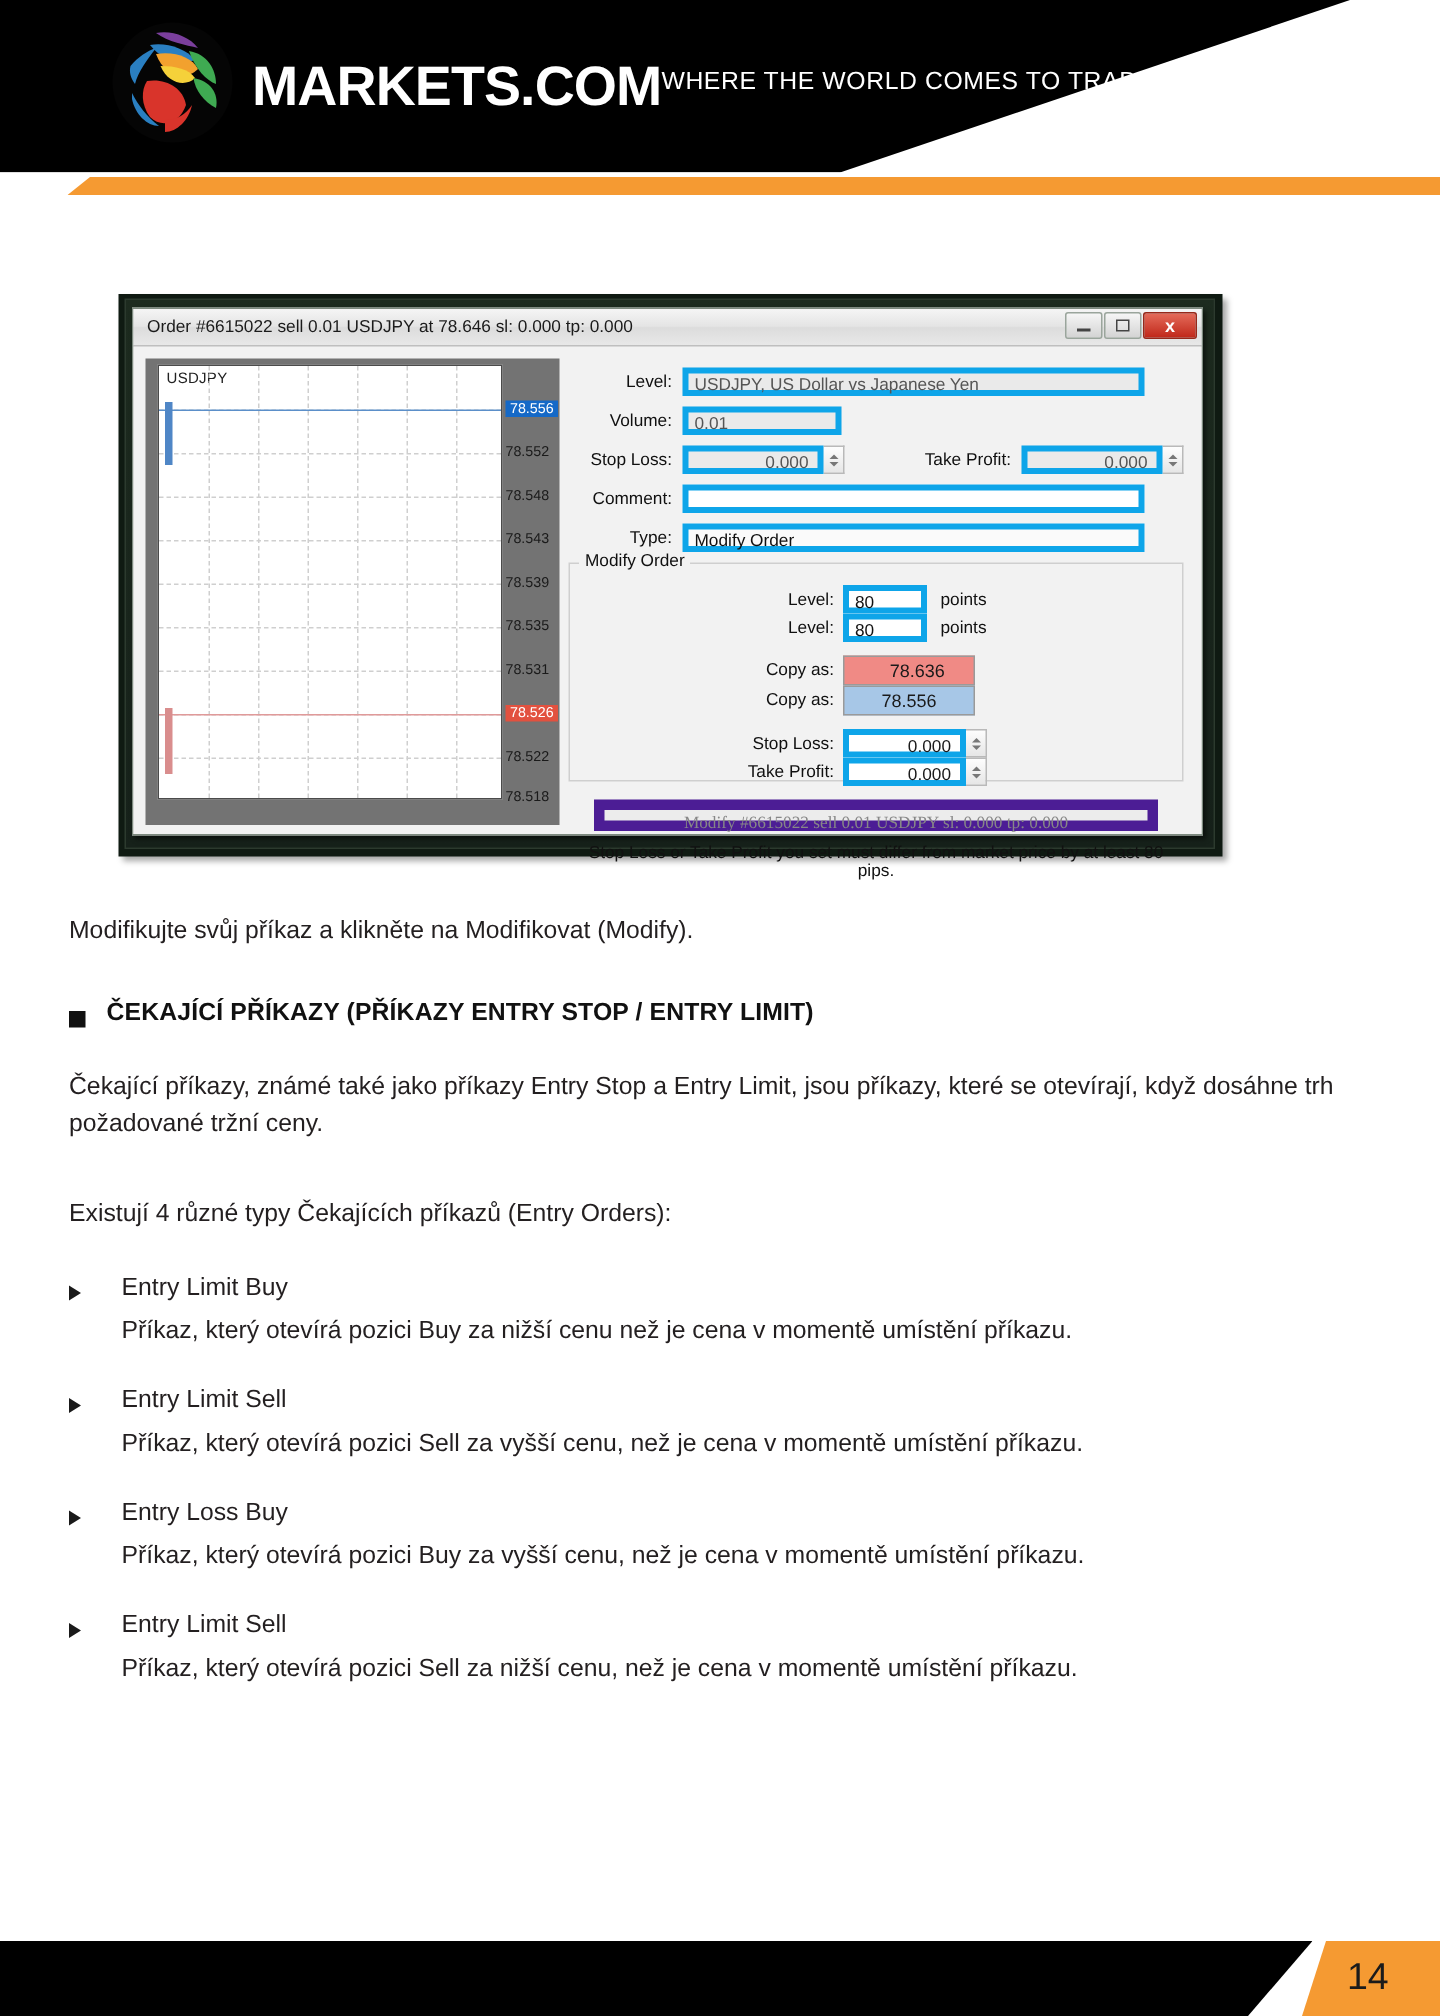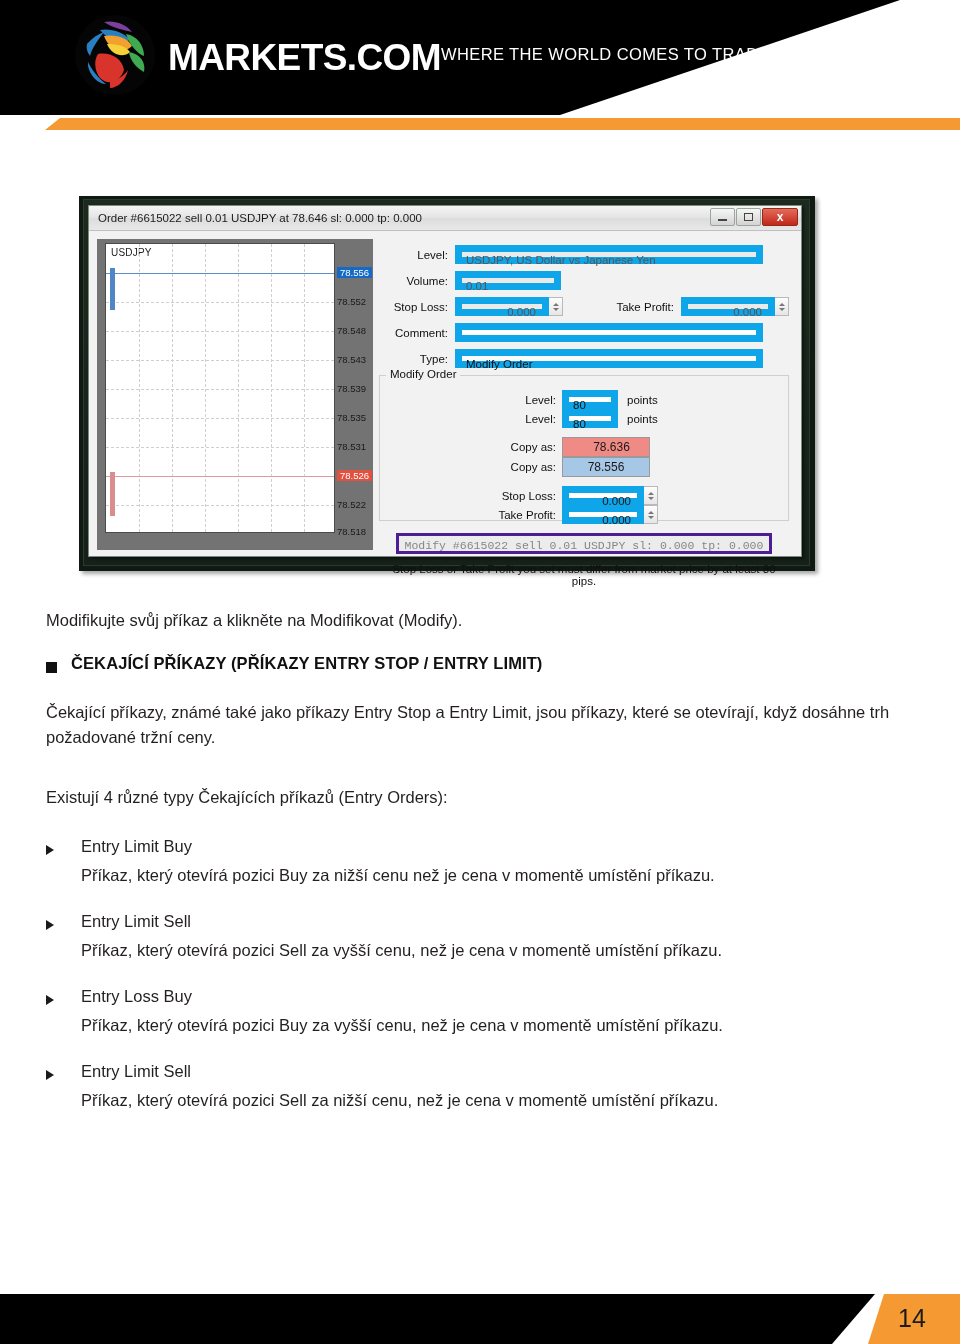--- a/index.html
+++ b/index.html
@@ -117,21 +117,21 @@
 
   
   .form-panel { flex: 1; padding: 6px 4px 0 6px; }
   .row { display: flex; align-items: center; margin-bottom: 7px; }
   .lbl {
     font-size: 11.5px; color: #101010; text-align: right;
     font-family: "Liberation Sans", sans-serif; white-space: nowrap;
   }
   .lbl.w1 { width: 76px; padding-right: 7px; }
   .fld {
-    background: #eaeaea; border: 7px solid #0ea5e9;
+    background: #eaeaea; border: 4px solid #0ea5e9;
     font-size: 11.5px; color: #555; height: 19px; line-height: 17px;
     padding: 0 4px; position: relative; font-family: "Liberation Sans", sans-serif;
   }
   .fld.white { background: #fff; color: #1a1a1a; }
   .fld.symbol { width: 308px; }
   .fld.volume { width: 106px; }
   .fld.num { width: 94px; text-align: right; padding-right: 6px; }
   .fld.comment { width: 308px; background: #fff; }
   .fld.type { width: 308px; background: #fafafa; color: #111; }
   .spin {
@@ -160,36 +160,36 @@
   .copyfld {
     width: 88px; height: 20px; line-height: 18px; text-align: center;
     font-size: 12px; color: #1a1a1a; border: 1px solid #9a9a9a;
     font-family: "Liberation Sans", sans-serif;
   }
   .copyfld.red { background: #f08a85; padding-left: 11px; }
   .copyfld.blue { background: #a7c7e7; }
   .modbtn {
     margin: 4px auto 0 auto; width: 96%; height: 21px; line-height: 19px;
     text-align: center; font-size: 11.5px; color: #878787;
-    background: #ececec; border: 3px solid #4c1d95;
-    font-family: Liberation Mono, monospace;
+    background: #ececec; border: 7px solid #4c1d95;
+    font-family: Liberation Serif, serif;
   }
   .warn {
     margin-top: 9px; font-size: 11.5px; color: #111; text-align: center;
     font-family: "Liberation Sans", sans-serif;
   }
 
   
   .content { position: absolute; left: 46px; top: 608px; width: 872px; }
   .p {
     font-size: 16.5px; color: #231f20; line-height: 1.55;
     font-family: "Liberation Sans", sans-serif;
   }
   .sec-head {
-    display: flex; align-items: flex-end; gap: 14px; margin-top: 20px;
+    display: flex; align-items: flex-end; gap: 14px; margin-top: 32px;
   }
   .sq { width: 11px; height: 11px; background: #111; margin-top: 8px; flex: 0 0 11px; }
   .sec-head .t {
     font-size: 16.5px; font-weight: bold; color: #111; letter-spacing: .1px;
     font-family: "Liberation Sans", sans-serif;
   }
   .para { margin-top: 27px; }
   .para2 { margin-top: 34px; }
   .item { margin-top: 27px; display: flex; align-items: flex-start; gap: 27px; }
   .tri {

